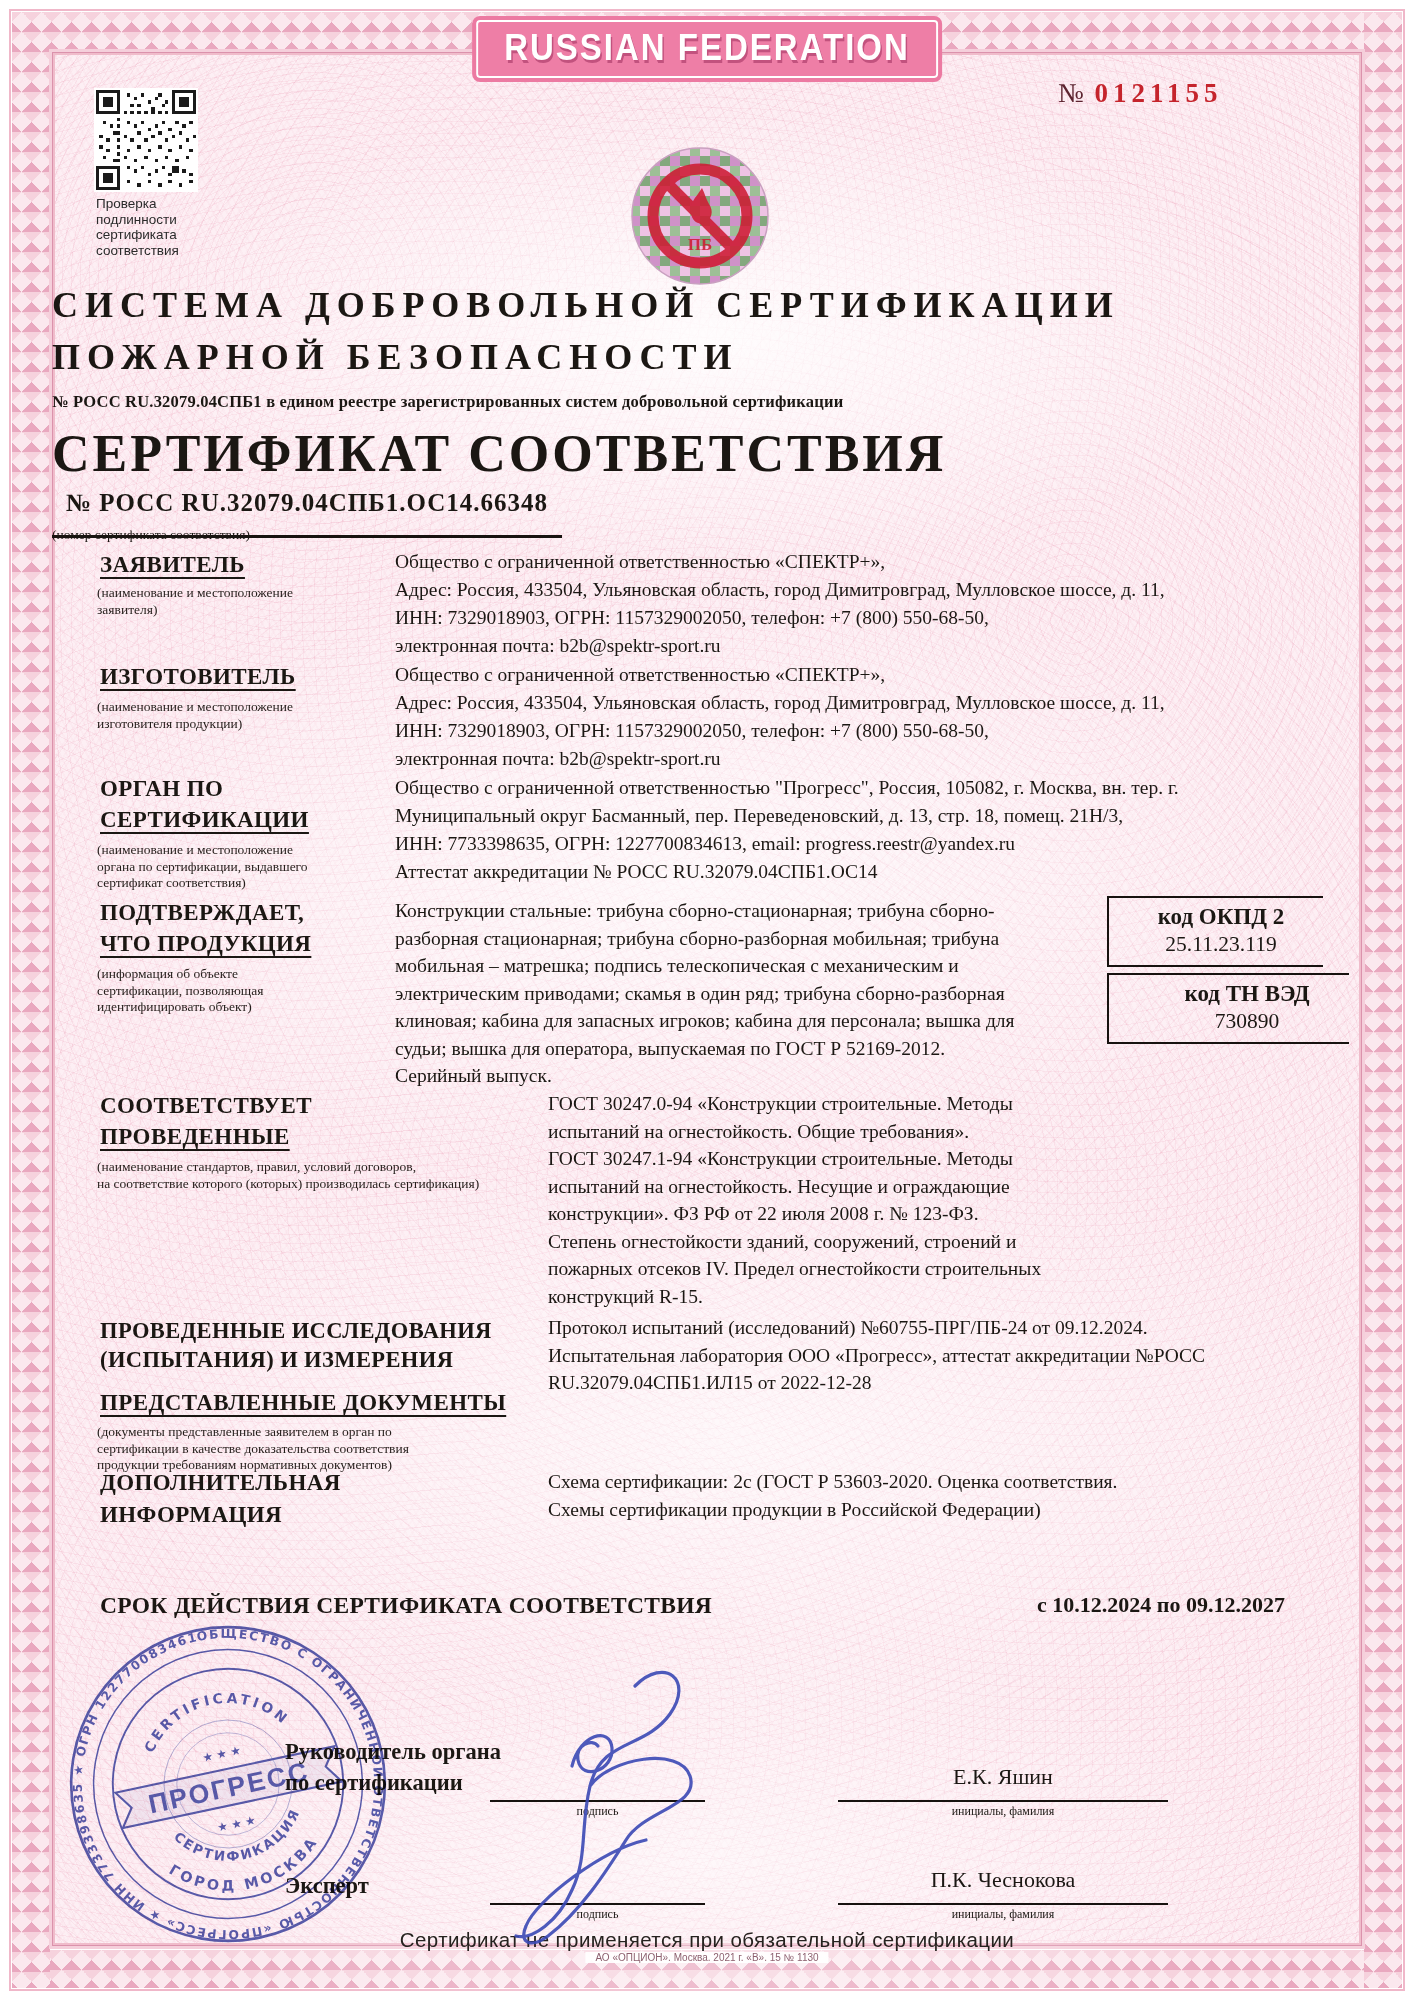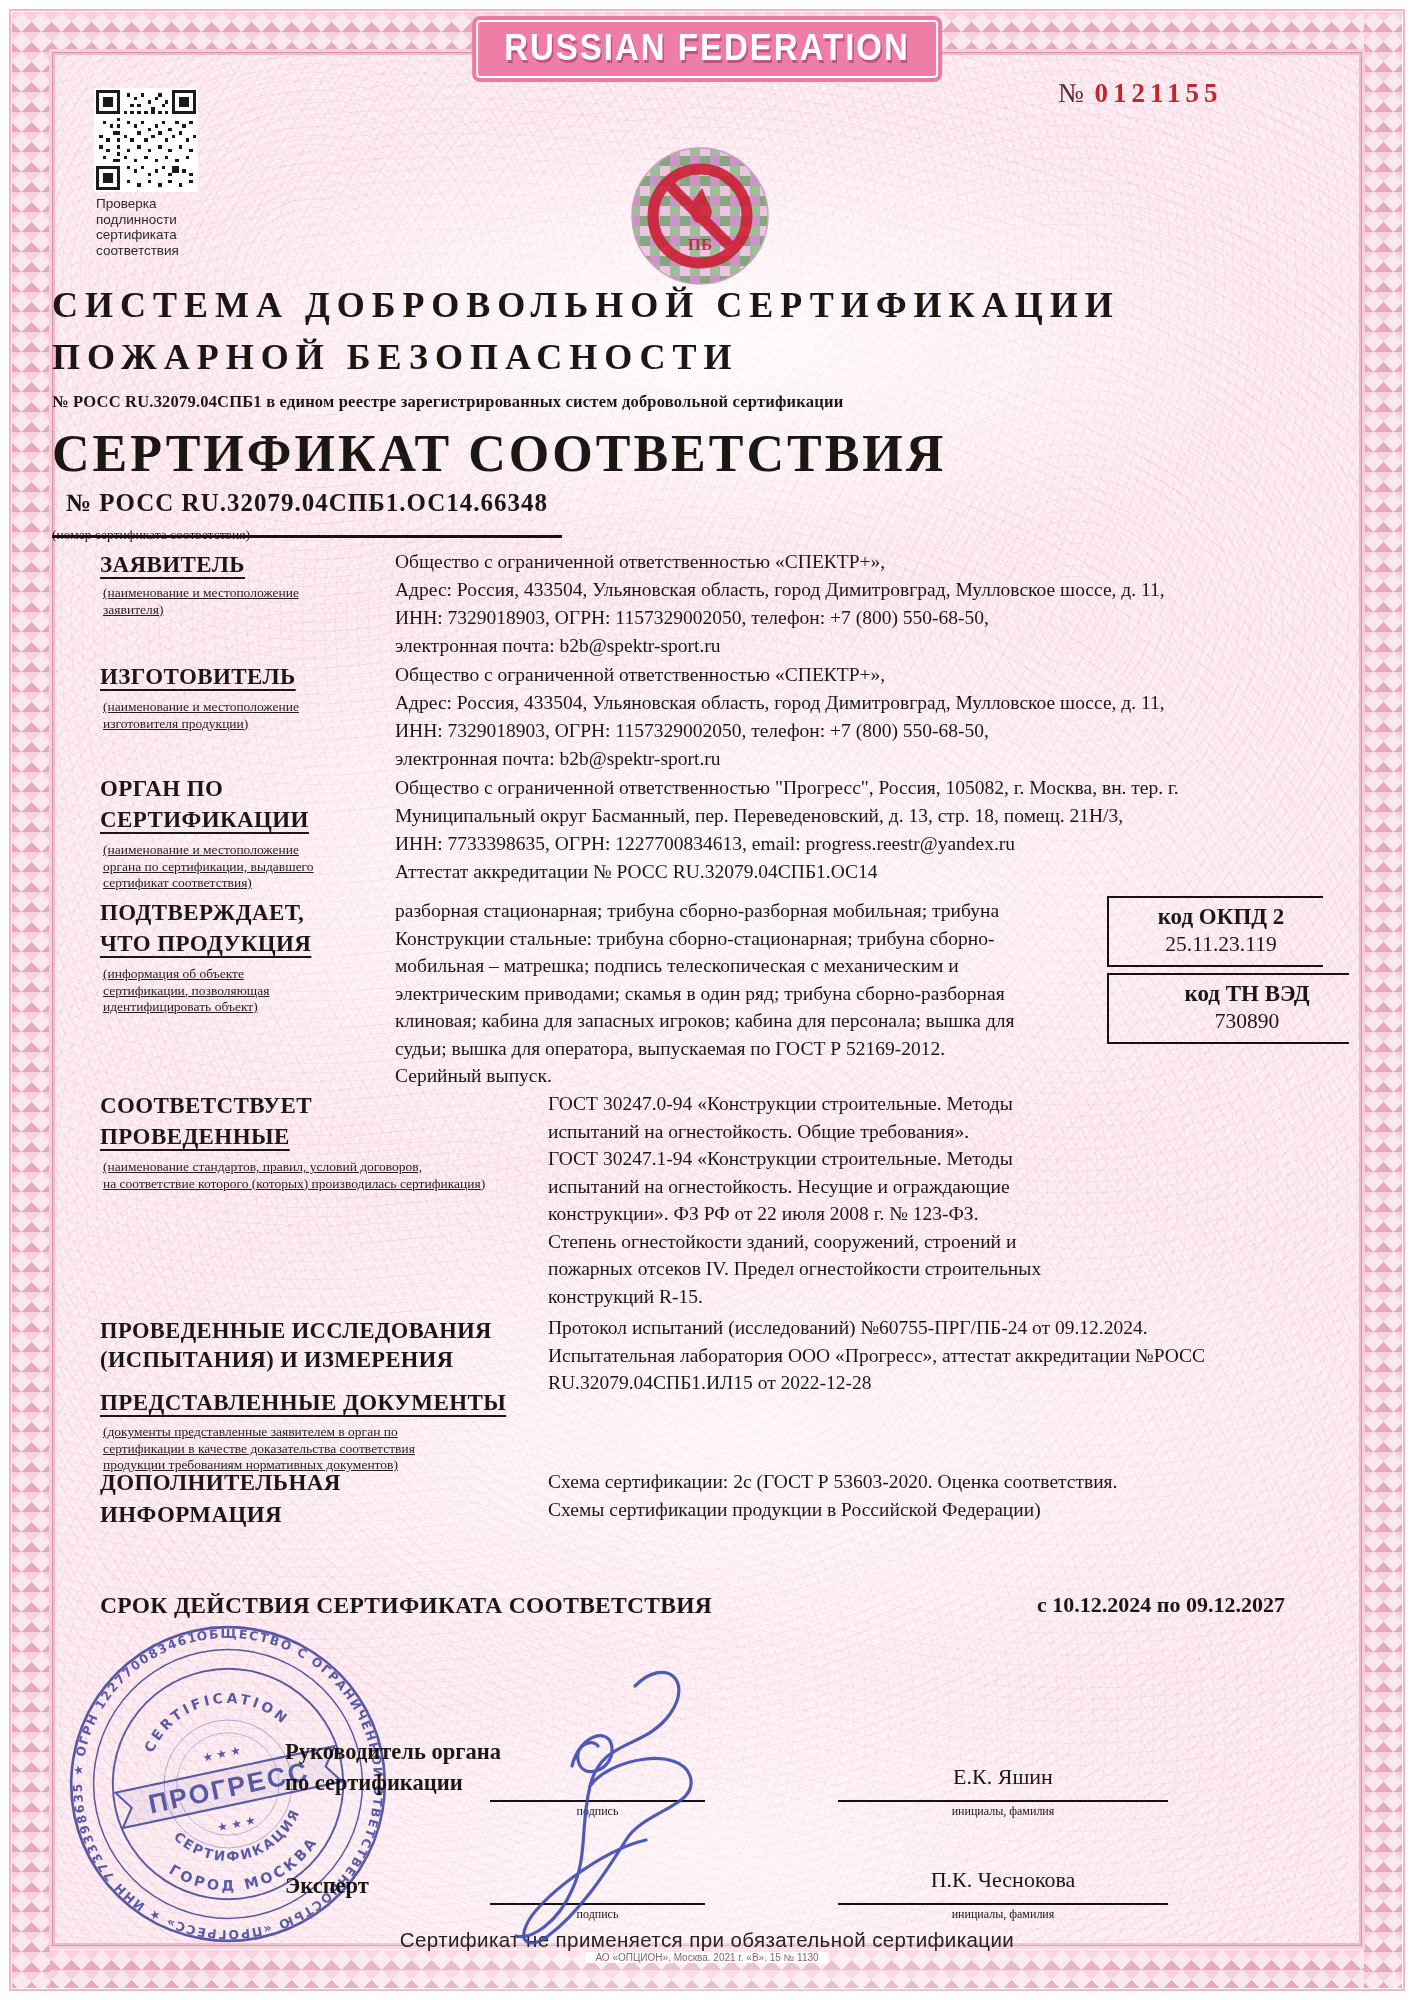--- a/index.html
+++ b/index.html
@@ -60,21 +60,21 @@
   .sys2{top:336px;font-size:36px;font-weight:bold;letter-spacing:7px;}
   .regnote{top:392px;font-size:16.5px;font-weight:bold;letter-spacing:.2px;}
   .certtitle{top:424px;font-size:52px;font-weight:bold;letter-spacing:3px;}
   .certnum-wrap{top:489px;}
   .certnum{display:inline-block;font-size:25px;font-weight:bold;letter-spacing:1px;
     border-bottom:3px solid #17120f;padding:0 14px 18px;}
   .certnum-cap{top:527px;font-size:13.5px;}
   
   .lab{position:absolute;left:100px;z-index:3;font-weight:bold;font-size:23px;letter-spacing:.4px;white-space:pre-line;line-height:29px;}
   .lab .u, .lab.u{text-decoration:underline;text-decoration-thickness:2px;text-underline-offset:5px;}
-  .cap{position:absolute;left:103px;z-index:3;font-size:13.5px;line-height:16.5px;color:#241d1a;white-space:pre-line;text-decoration:underline;}
+  .cap{position:absolute;left:97px;z-index:3;font-size:13.5px;line-height:16.5px;color:#241d1a;white-space:pre-line;}
   .content{position:absolute;z-index:3;font-size:19.5px;line-height:28px;}
   .content div{white-space:nowrap;}
   .colA{left:395px;}
   .colB{left:548px;}
   
   .codebox{position:absolute;left:1107px;width:196px;z-index:3;text-align:center;
     border-top:2px solid #17120f;border-bottom:2px solid #17120f;border-left:2px solid #17120f;
     padding:6px 4px 8px;}
   .codebox .cl{font-weight:bold;font-size:23px;}
   .codebox .cv{font-size:21.5px;margin-top:2px;}
@@ -211,22 +211,22 @@
     <div>ИНН: 7733398635, ОГРН: 1227700834613, email: progress.reestr@yandex.ru</div>
     <div>Аттестат аккредитации № РОСС RU.32079.04СПБ1.ОС14</div>
   </div>
 
   <div class="lab" style="top:898px;">ПОДТВЕРЖДАЕТ,</div>
   <div class="lab u" style="top:929px;">ЧТО ПРОДУКЦИЯ</div>
   <div class="cap" style="top:966px;width:280px;">(информация об объекте
 сертификации, позволяющая
 идентифицировать объект)</div>
   <div class="content colA" style="top:897px;line-height:27.5px;">
+    <div>Конструкции стальные: трибуна сборно-стационарная; трибуна сборно-</div>
     <div>разборная стационарная; трибуна сборно-разборная мобильная; трибуна</div>
-    <div>Конструкции стальные: трибуна сборно-стационарная; трибуна сборно-</div>
     <div>мобильная – матрешка; подпись телескопическая с механическим и</div>
     <div>электрическим приводами; скамья в один ряд; трибуна сборно-разборная</div>
     <div>клиновая; кабина для запасных игроков; кабина для персонала; вышка для</div>
     <div>судьи; вышка для оператора, выпускаемая по ГОСТ Р 52169-2012.</div>
     <div>Серийный выпуск.</div>
   </div>
 
   <div class="codebox" style="top:896px;padding-left:14px;">
     <div class="cl">код ОКПД 2</div>
     <div class="cv">25.11.23.119</div>

